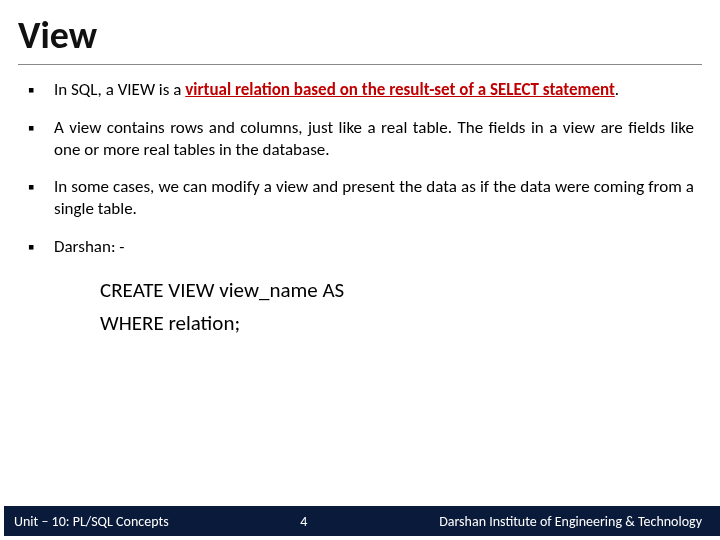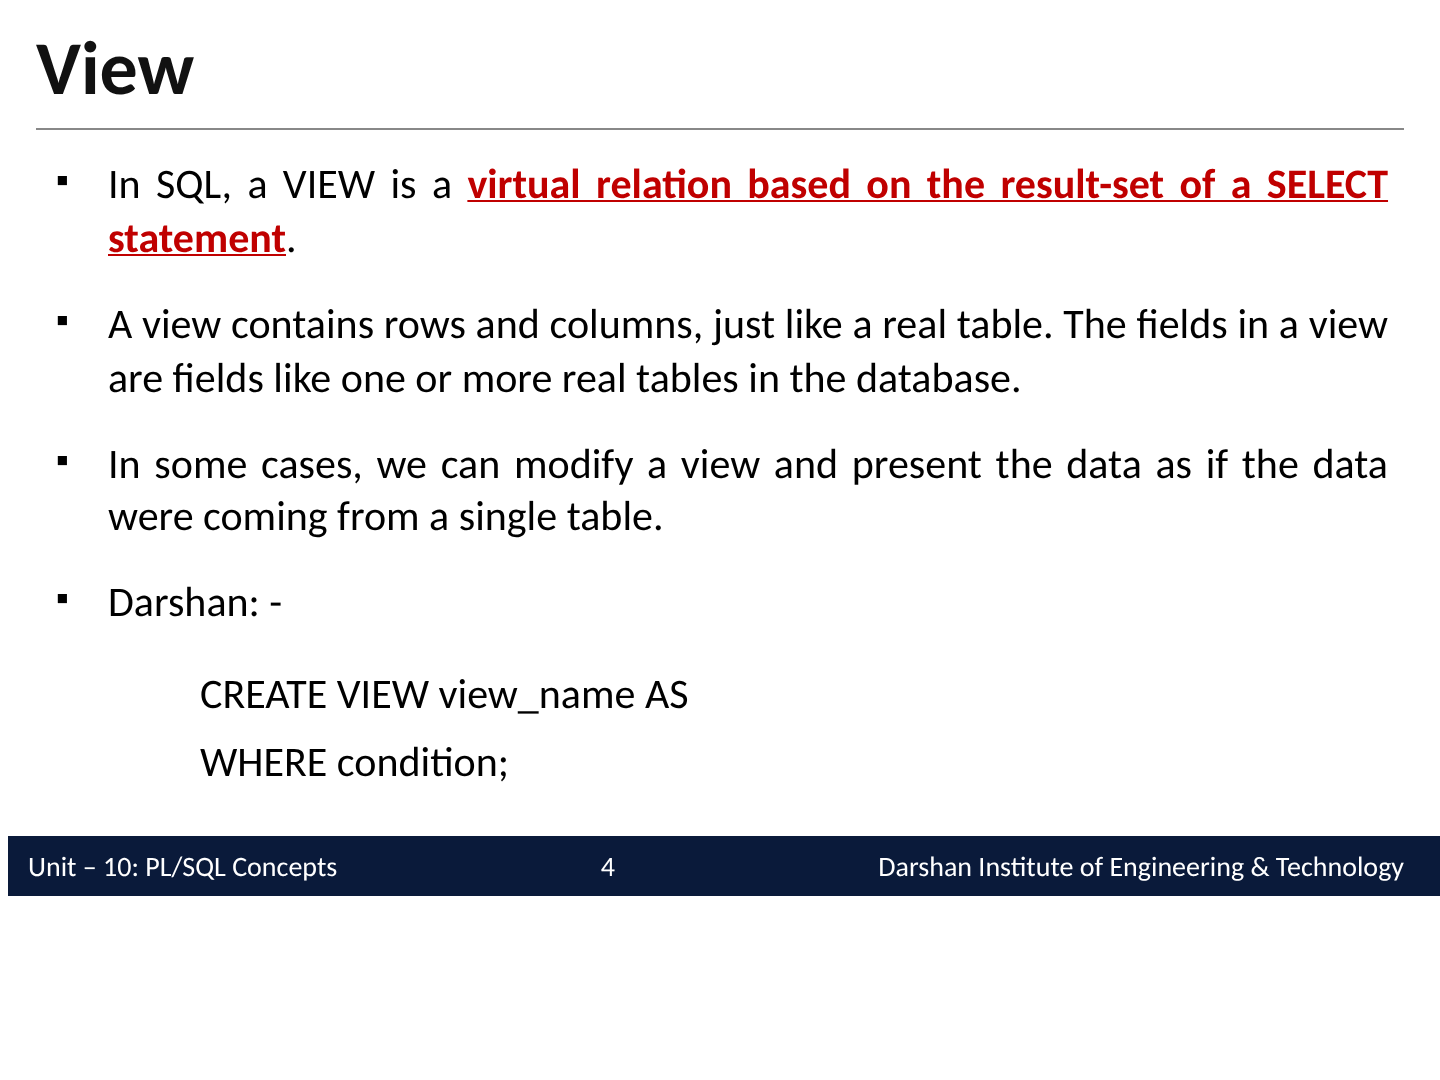--- a/index.html
+++ b/index.html
@@ -5,42 +5,42 @@
   * { margin: 0; padding: 0; box-sizing: border-box; }
   html, body { width: 720px; height: 540px; overflow: hidden; }
   body {
     font-family: Calibri, "Segoe UI", Arial, sans-serif;
     background: #fff;
     color: #000;
     position: relative;
   }
   .slide {
     width: 720px;
-    height: 448px;
+    height: 536px;
     position: relative;
     padding: 12px 18px 0 18px;
   }
   .title {
     font-size: 38px;
     font-weight: 700;
     color: #111;
     padding-bottom: 6px;
     border-bottom: 1px solid #888;
     margin-bottom: 14px;
   }
   .body-area {
     padding: 0 8px 0 8px;
   }
   ul.bullets {
     list-style: none;
   }
   ul.bullets > li {
     position: relative;
     padding-left: 28px;
-    font-size: 21px;
+    font-size: 17px;
     line-height: 1.28;
     margin-bottom: 16px;
     text-align: justify;
   }
   ul.bullets > li::before {
     content: "▪";
     position: absolute;
     left: 2px;
     top: 0;
     font-size: 18px;
@@ -105,21 +105,21 @@
       </li>
 
       <li>
         <span>Darshan: -</span>
       </li>
 
     </ul>
 
     <div class="syntax-block">
       <div class="syntax-line">CREATE VIEW view_name AS</div>
-      <div class="syntax-line">WHERE condition;</div>
+      <div class="syntax-line">WHERE relation;</div>
     </div>
   </div>
 
   <div class="footer">
     <div class="left">Unit – 10: PL/SQL Concepts</div>
     <div class="center">4</div>
     <div class="right">Darshan Institute of Engineering &amp; Technology</div>
   </div>
 
 </div>

